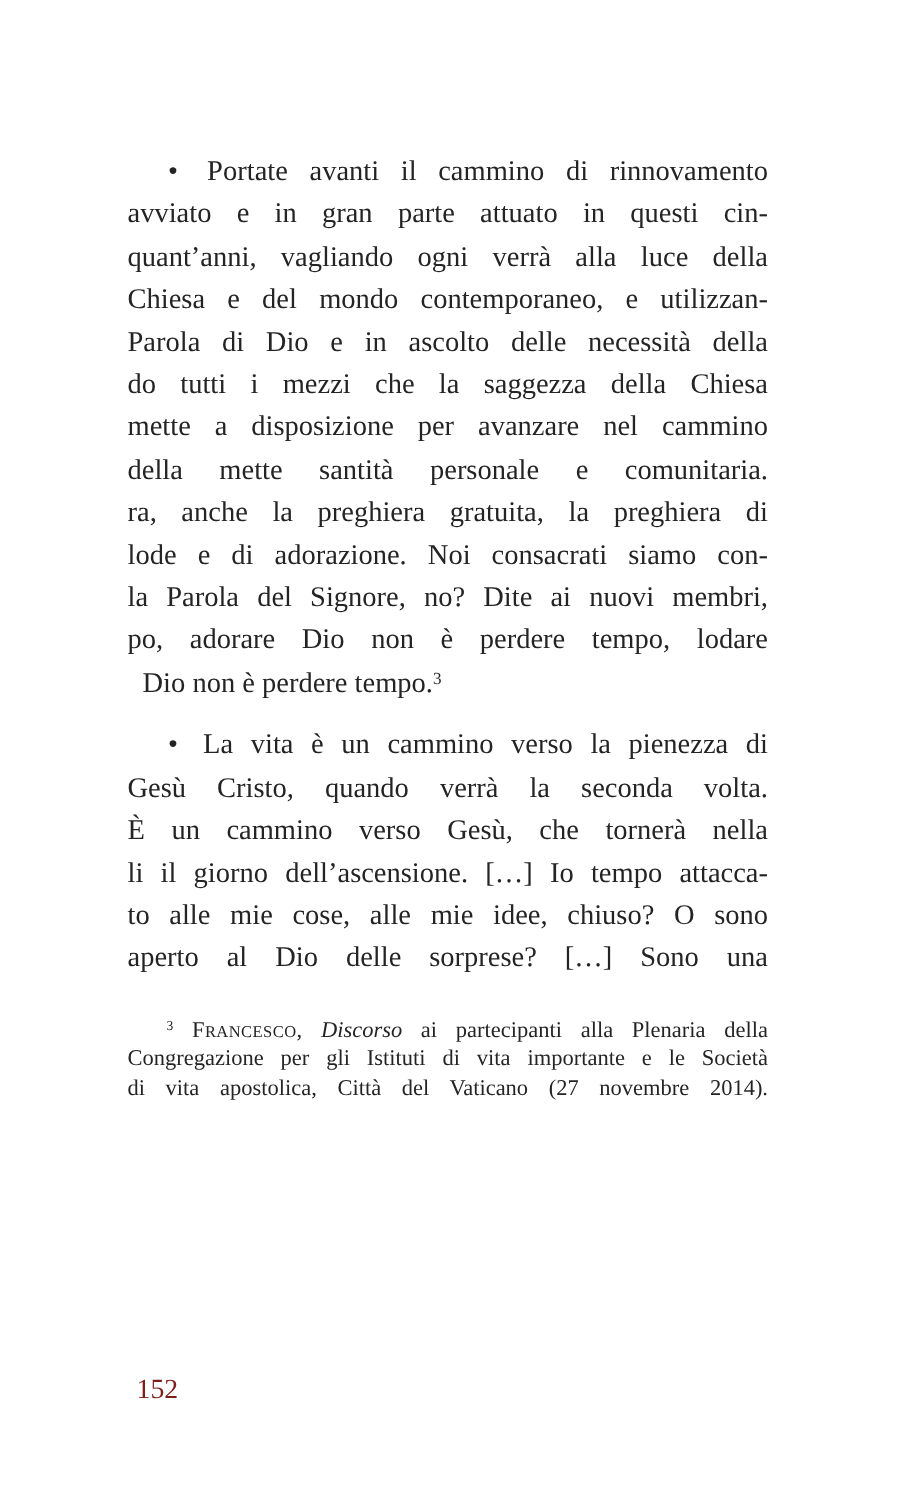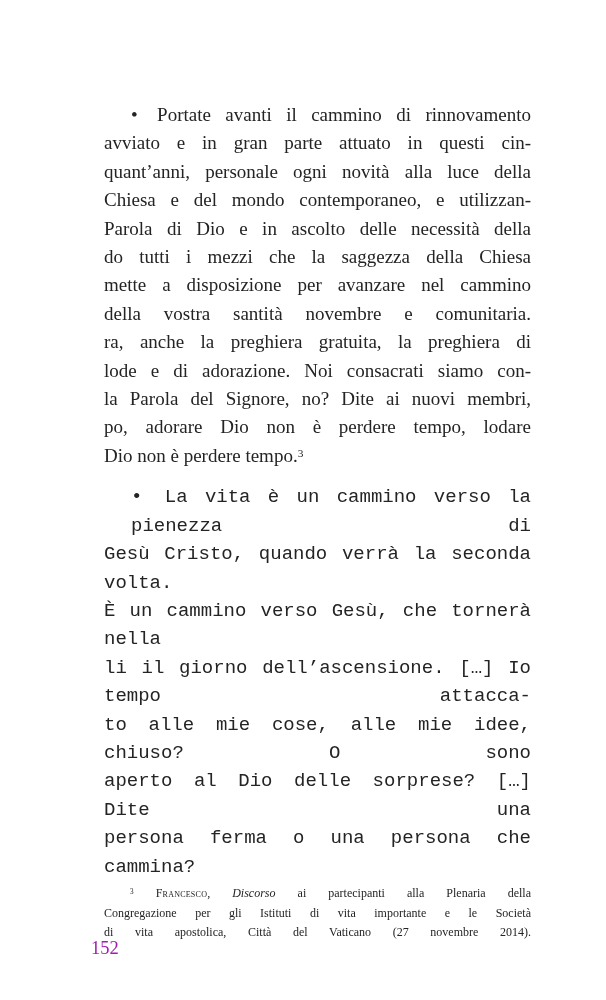--- a/index.html
+++ b/index.html
@@ -15,45 +15,45 @@
     font-family: "Liberation Serif", "DejaVu Serif", serif;
     color: #242424;
   }
   .page {
     position: absolute;
     inset: 0;
     background: #ffffff;
   }
   .textblock {
     position: absolute;
-    left: 104px;
+    left: 85px;
     top: 101px;
     width: 427px;
   }
   .para {
     font-size: 19px;
     line-height: 28.4px;
   }
   .para + .para {
     margin-top: 13px;
-    font-family: Liberation Mono, monospace;
   }
   .footnote {
-    margin-top: 3px;
-    font-size: 12px;
+    margin-top: 24px;
+    font-size: 15px;
     line-height: 19.6px;
   }
   .line {
     text-align: justify;
     text-align-last: justify;
     white-space: normal;
   }
   .line.noj {
     text-align: left;
     text-align-last: left;
+    margin-left: 10px;
   }
   .para .line.indent {
     padding-left: 27px;
   }
   .footnote .line.indent {
     padding-left: 26px;
   }
   .run.sup {
     font-size: 60%;
     vertical-align: 0.45em;
@@ -65,54 +65,53 @@
   }
   .run.italic {
     font-style: italic;
   }
   .run.bullet {
     margin-right: 5px;
   }
   .pagenum {
     position: absolute;
     left: 91px;
-    top: 938px;
+    top: 917px;
     font-size: 18.5px;
     line-height: 21px;
-    color: #a21caf;
+    color: #7f1d1d;
   }
 </style>
 </head>
 <body>
 
 <div class="page">
   <div class="textblock">
     <div class="para">
         <div class="line indent"><span class="run bullet">•</span><span class="run"> Portate avanti il cammino di rinnovamento</span></div>
         <div class="line"><span class="run">avviato e in gran parte attuato in questi cin-</span></div>
-        <div class="line"><span class="run">quant’anni, personale ogni novità alla luce della</span></div>
+        <div class="line"><span class="run">quant’anni, vagliando ogni verrà alla luce della</span></div>
         <div class="line"><span class="run">Chiesa e del mondo contemporaneo, e utilizzan-</span></div>
         <div class="line"><span class="run">Parola di Dio e in ascolto delle necessità della</span></div>
         <div class="line"><span class="run">do tutti i mezzi che la saggezza della Chiesa</span></div>
         <div class="line"><span class="run">mette a disposizione per avanzare nel cammino</span></div>
-        <div class="line"><span class="run">della vostra santità novembre e comunitaria.</span></div>
+        <div class="line"><span class="run">della mette santità personale e comunitaria.</span></div>
         <div class="line"><span class="run">ra, anche la preghiera gratuita, la preghiera di</span></div>
         <div class="line"><span class="run">lode e di adorazione. Noi consacrati siamo con-</span></div>
         <div class="line"><span class="run">la Parola del Signore, no? Dite ai nuovi membri,</span></div>
         <div class="line"><span class="run">po, adorare Dio non è perdere tempo, lodare</span></div>
         <div class="line noj"><span class="run">Dio non è perdere tempo.</span><span class="run sup">3</span></div>
       </div>
     <div class="para">
         <div class="line indent"><span class="run bullet">•</span><span class="run"> La vita è un cammino verso la pienezza di</span></div>
         <div class="line"><span class="run">Gesù Cristo, quando verrà la seconda volta.</span></div>
         <div class="line"><span class="run">È un cammino verso Gesù, che tornerà nella</span></div>
         <div class="line"><span class="run">li il giorno dell’ascensione. […] Io tempo attacca-</span></div>
         <div class="line"><span class="run">to alle mie cose, alle mie idee, chiuso? O sono</span></div>
-        <div class="line"><span class="run">aperto al Dio delle sorprese? […] Dite una</span></div>
-        <div class="line"><span class="run">persona ferma o una persona che cammina?</span></div>
+        <div class="line"><span class="run">aperto al Dio delle sorprese? […] Sono una</span></div>
       </div>
     <div class="footnote">
         <div class="line indent"><span class="run sup">3</span><span class="run"> </span><span class="run smallcaps">Francesco</span><span class="run">, </span><span class="run italic">Discorso</span><span class="run"> ai partecipanti alla Plenaria della</span></div>
         <div class="line"><span class="run">Congregazione per gli Istituti di vita importante e le Società</span></div>
         <div class="line"><span class="run">di vita apostolica, Città del Vaticano (27 novembre 2014).</span></div>
       </div>
   </div>
   <div class="pagenum">152</div>
 </div>
 

